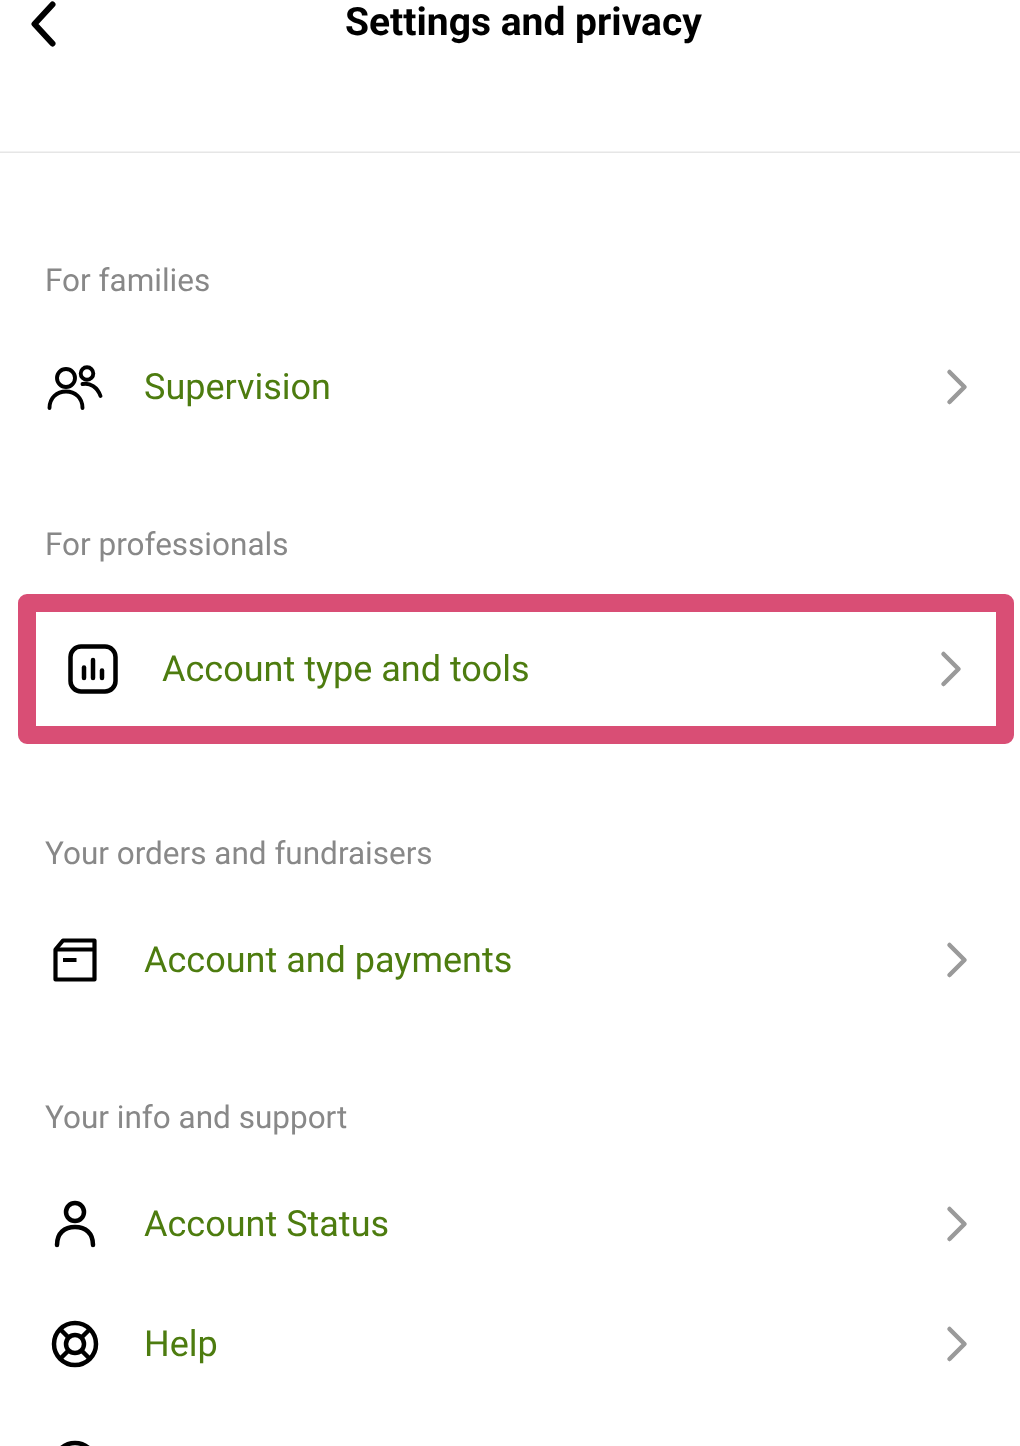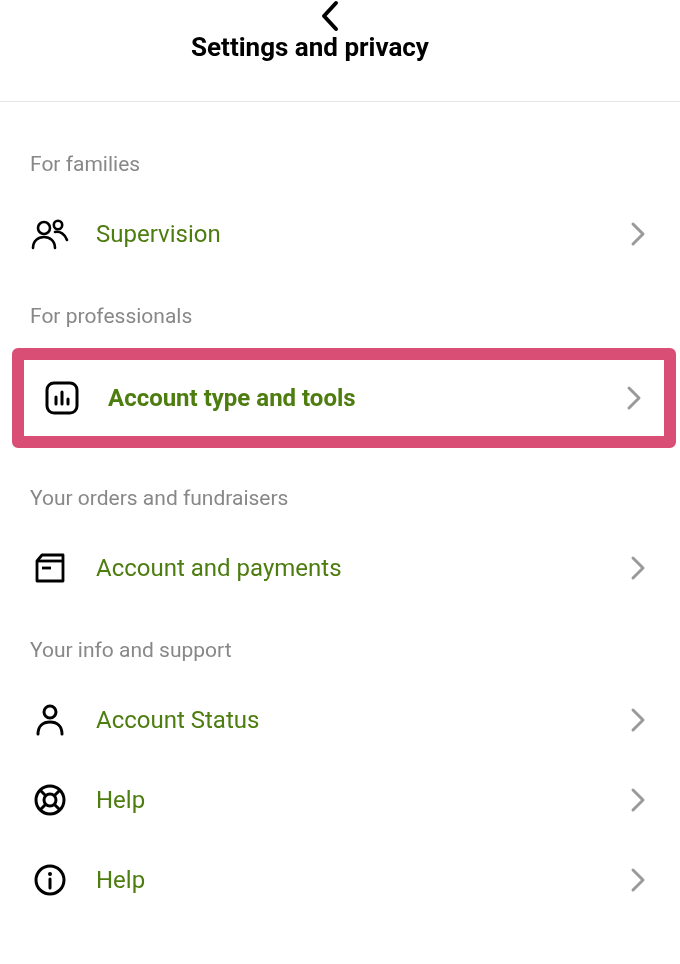--- a/index.html
+++ b/index.html
@@ -1,28 +1,28 @@
 <!DOCTYPE html>
 <html><head>
 <meta charset="utf-8">
 <style>
   html,body{margin:0;padding:0;font-family:-apple-system,BlinkMacSystemFont,"Segoe UI",Roboto,Helvetica,Arial,sans-serif;background:#fff;color:#000;}
   .screen{width:680px;height:964px;position:relative;overflow:hidden;background:#fff;}
-  .header{display:flex;align-items:center;height:76px;border-bottom:1px solid transparent;flex-direction:column;}
+  .header{display:flex;align-items:flex-start;height:76px;border-bottom:1px solid transparent;}
   .back{width:60px;display:flex;align-items:center;justify-content:flex-start;padding-left:18px;}
   .title{flex:1;text-align:center;font-size:26px;font-weight:700;padding-right:60px;}
   .partial-row{height:24px;border-bottom:1px solid #e6e6e6;margin:0 0 0 0;}
   .gap{height:50px;background:#fff;}
-  .section-header{font-size:21px;color:#888;padding:0 30px 18px 30px;}
+  .section-header{font-size:21px;color:#888;padding:0 30px 18px 30px;margin-top:24px;}
   .row{display:flex;align-items:center;height:80px;padding:0 30px;}
   .row .icon{width:40px;display:flex;align-items:center;justify-content:center;}
   .row .label{flex:1;font-size:24px;padding-left:26px;color:#4d7c0f;}
   .row .chev{width:24px;display:flex;align-items:center;justify-content:center;}
   .section-spacer{height:30px;background:#fff;}
-  .highlight-wrap{margin:2px 4px 8px 12px;border:12px solid #d94e75;border-radius:6px;font-weight:bold;}
+  .highlight-wrap{margin:2px 4px 8px 12px;border:12px solid #d94e75;border-radius:6px;}
   .highlight-wrap .row{height:76px;padding:0 18px;}
   svg{display:block;}
 </style>
 </head>
 <body>
 
 <div class="screen">
 
   <div class="header">
     <div class="back">

